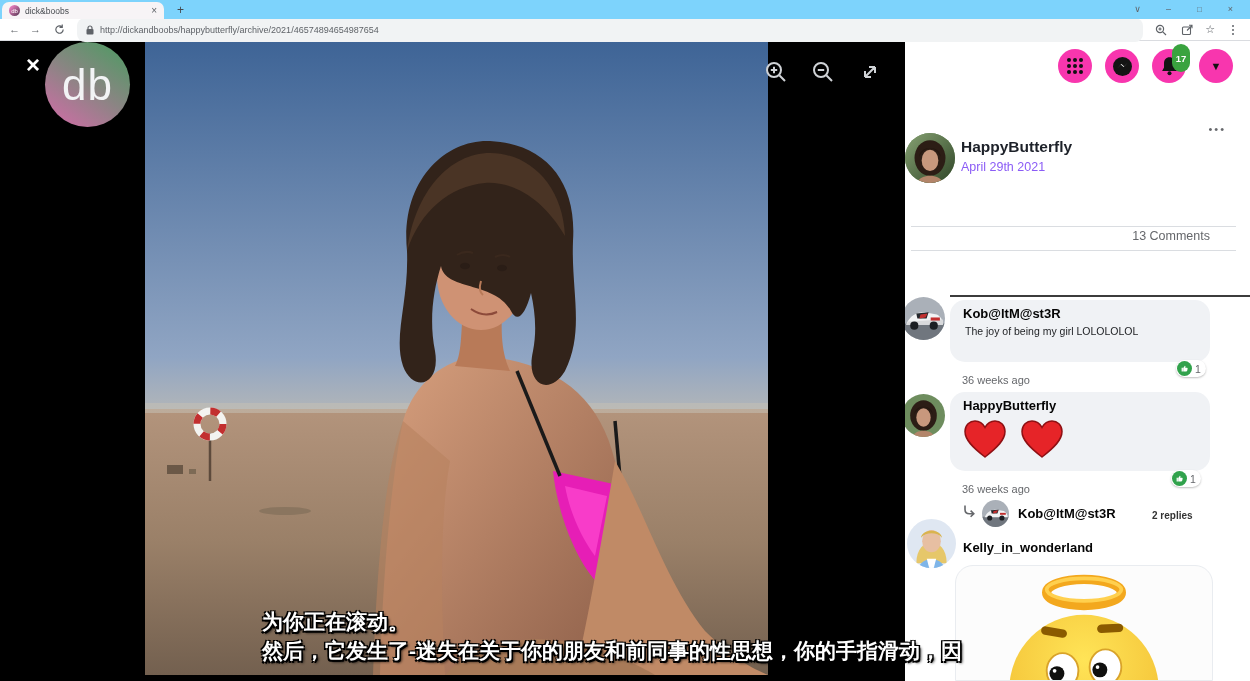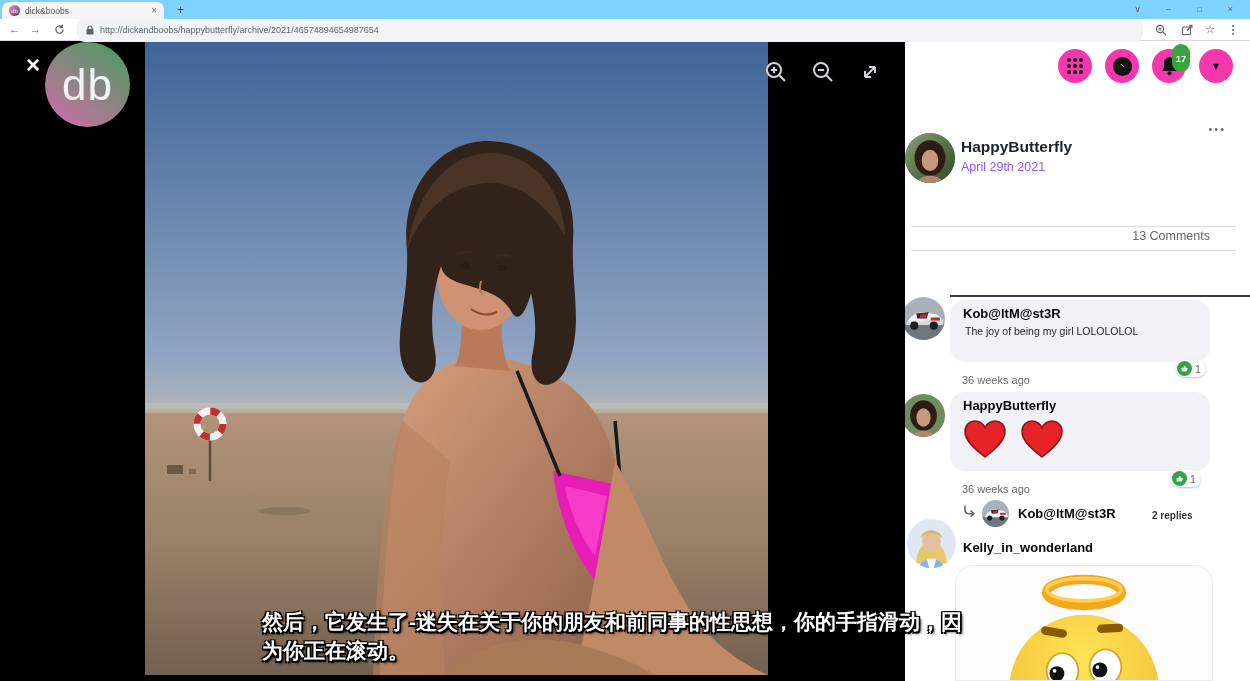--- a/index.html
+++ b/index.html
@@ -376,16 +376,16 @@
         <ellipse cx="129" cy="104" rx="17" ry="19" fill="#fff" stroke="#d9a32a" stroke-width="2"></ellipse>
         <circle cx="77" cy="111" r="8" fill="#10100e"></circle>
           <circle cx="123" cy="107" r="8" fill="#10100e"></circle>
         <circle cx="74.5" cy="108" r="2" fill="#fff"></circle>
           <circle cx="120.5" cy="104" r="2" fill="#fff"></circle>
       </svg>
     </div>
   </div>
 
   <div class="subtitle">
+    <div>为你正在滚动。</div>
     <div>然后，它发生了-迷失在关于你的朋友和前同事的性思想，你的手指滑动，因</div>
-    <div>为你正在滚动。</div>
   </div>
 </div>
 
 </body></html>

